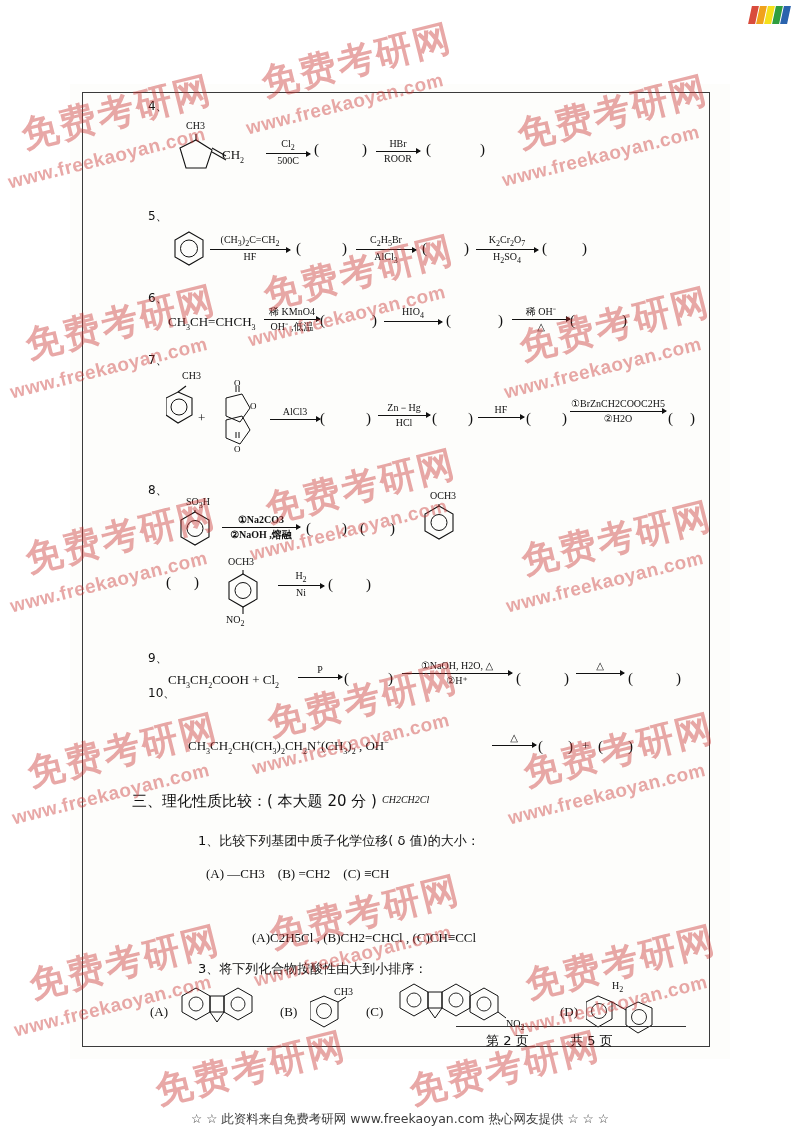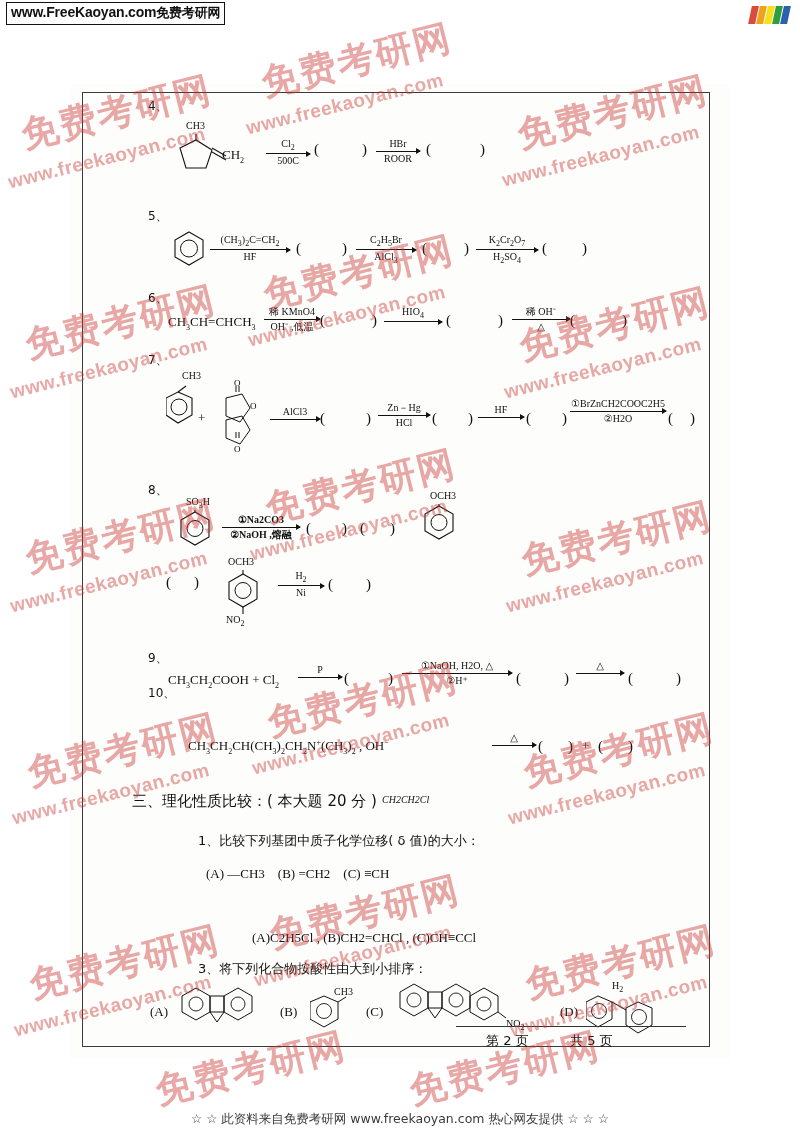--- a/index.html
+++ b/index.html
@@ -210,23 +210,20 @@
     text-align: center;
     line-height: 22px;
     white-space: nowrap;
     overflow: hidden;
   }
 </style>
 </head>
 <body>
 
 <div class="top-banner">
-  <div class="site-url">
-    <span class="url-part">www.FreeKaoyan.com</span><span class="cn-part">免费考研网</span>
-  </div>
   <div class="logo-blocks">
     <span></span>
     <span></span>
     <span></span>
     <span></span>
     <span></span>
   </div>
 </div>
 
 <div class="sheet">

